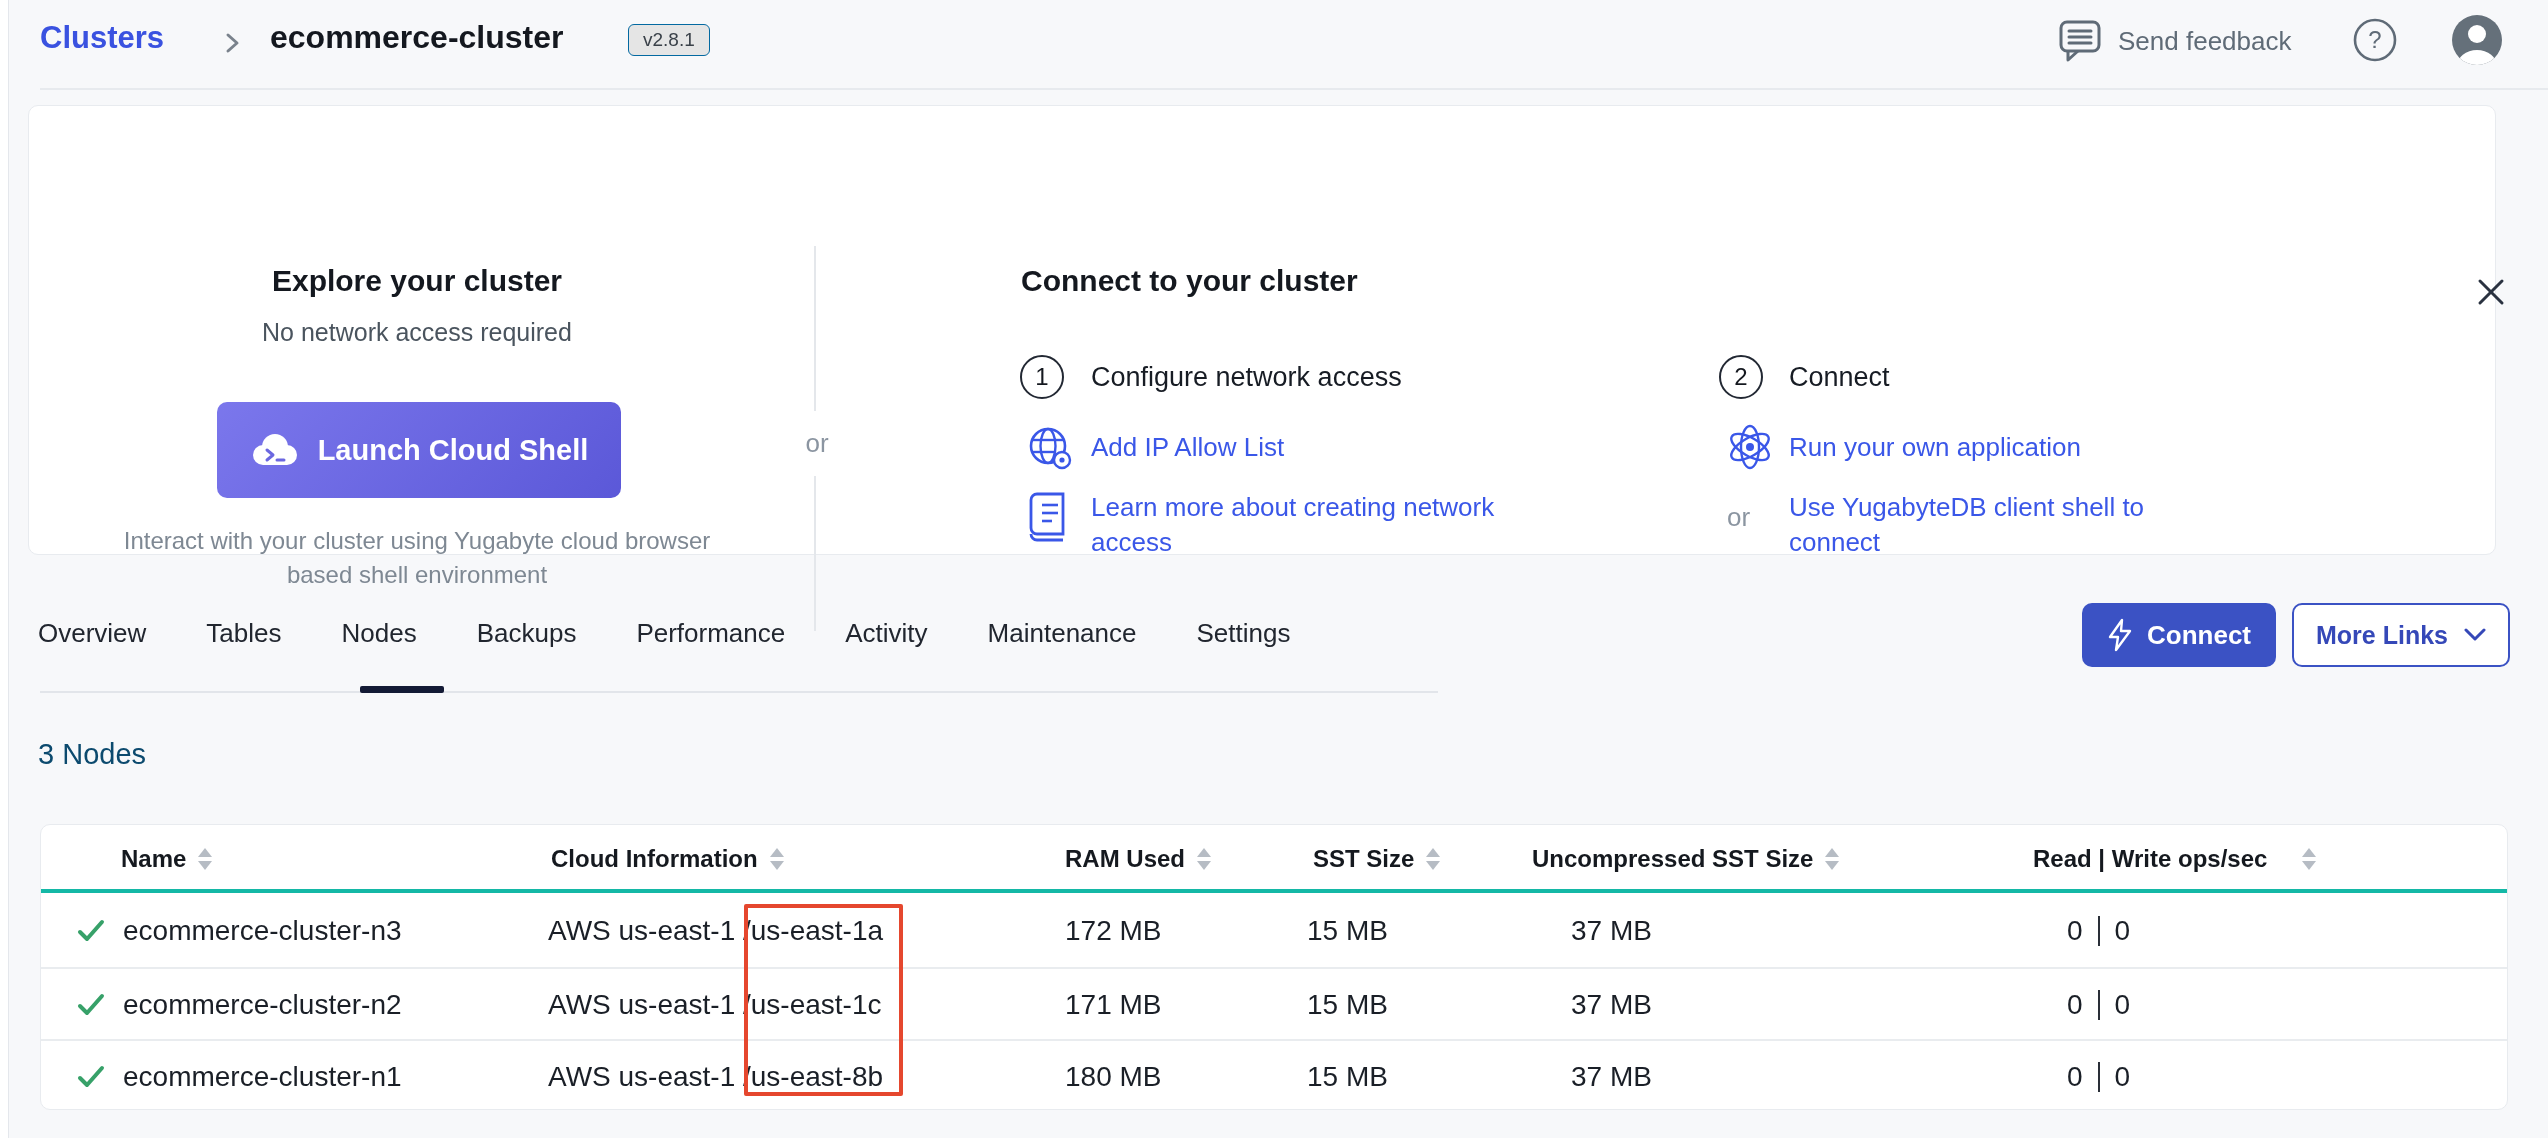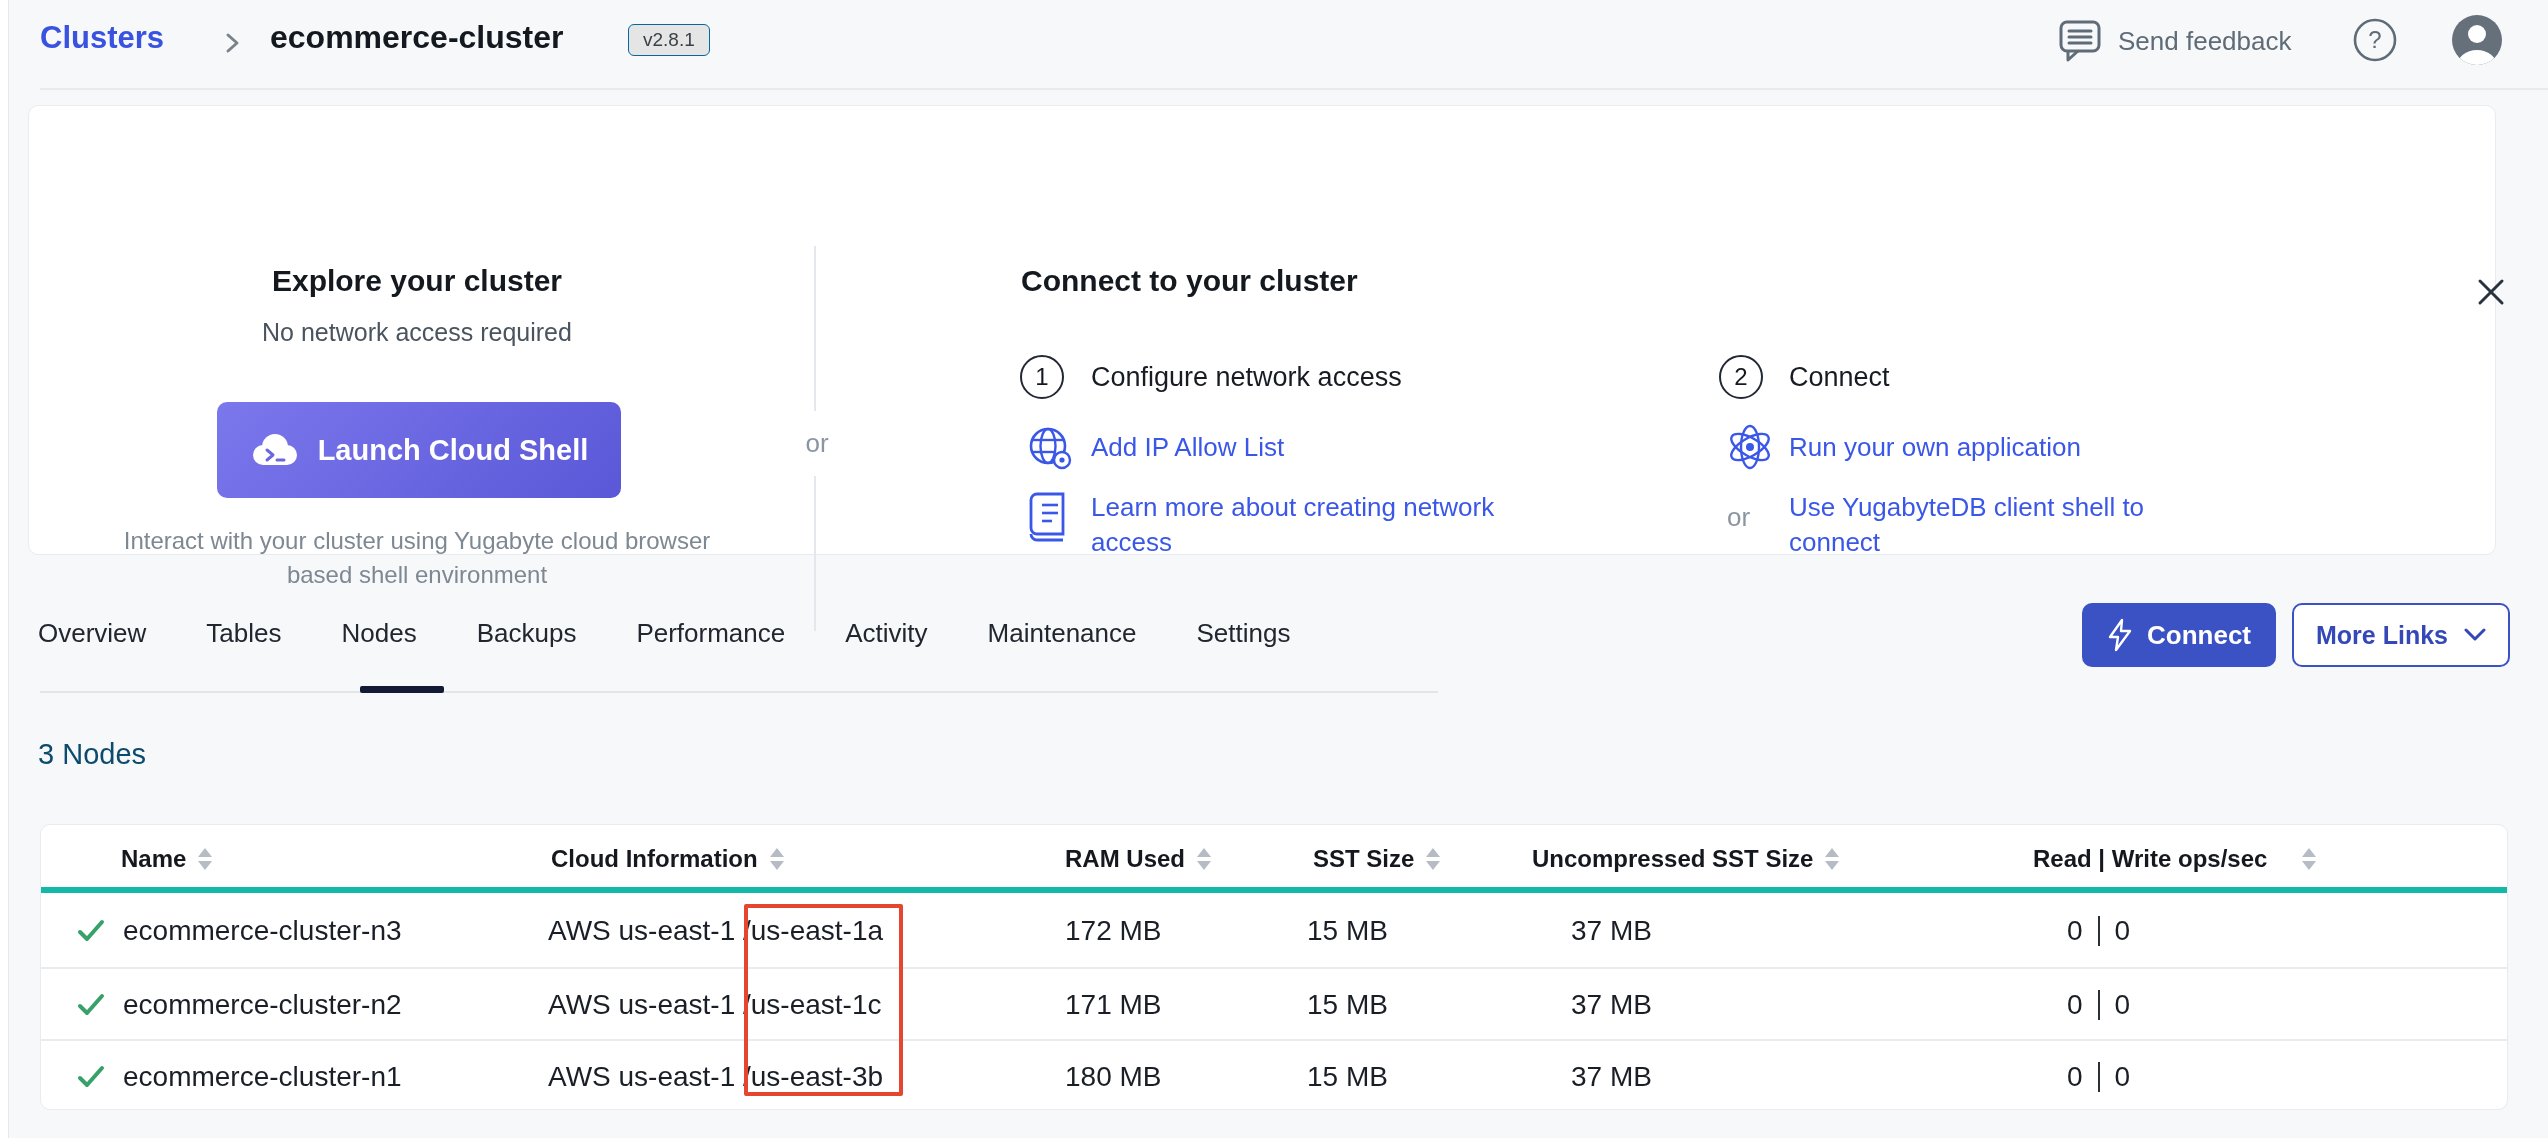--- a/index.html
+++ b/index.html
@@ -80,21 +80,21 @@
   .morelinks-btn {
     left:2292px; top:603px; width:218px; height:64px; border-radius:10px;
     background:#FFFFFF; border:2px solid #3B52C4; color:#3548B8; font-size:25px; font-weight:700;
     display:flex; align-items:center; justify-content:center; gap:16px; cursor:pointer;
   }
 
   .nodes-title { left:38px; top:738px; font-size:29px; font-weight:400; color:#0c4a6e;text-align:center; }
 
   
   .table-card { left:40px; top:824px; width:2468px; height:286px; }
-  .thead { position:absolute; left:0; top:0; width:100%; height:68px; border-bottom:6px solid #14b8a6; }
+  .thead { position:absolute; left:0; top:0; width:100%; height:68px; border-bottom:4px solid #14b8a6; }
   .th { position:absolute; top:0; height:68px; display:flex; align-items:center; gap:12px; font-size:24px; font-weight:700; color:#15191F; cursor:pointer; }
   .th-name { left:80px; } .th-cloud { left:510px; } .th-ram { left:1024px; }
   .th-sst { left:1272px; } .th-unc { left:1491px; } .th-rw { left:1992px;gap:35px; }
   .sort { display:inline-flex; flex-direction:column; gap:4px; }
   .sort .up { width:0; height:0; border-left:7px solid transparent; border-right:7px solid transparent; border-bottom:9px solid #B6BCC4; }
   .sort .dn { width:0; height:0; border-left:7px solid transparent; border-right:7px solid transparent; border-top:9px solid #B6BCC4; }
   .trow { position:absolute; left:0; width:100%; height:72px; }
   .trow.r1 { top:70px; } .trow.r2 { top:142px; border-top:2px solid #E9ECEF; } .trow.r3 { top:214px; border-top:2px solid #E9ECEF; }
   .td { position:absolute; top:0; height:72px; display:flex; align-items:center; font-size:28px; color:#1A1F27; }
   .td-check { left:36px; } .td-name { left:82px; } .td-cloud { left:507px; }
@@ -346,21 +346,21 @@
 
     <div class="trow r3">
       <span class="td td-check">
         <svg width="28" height="28" viewBox="0 0 28 28">
             <polyline points="3,15 10,22 25,5" fill="none" stroke="#37A169" stroke-width="4" stroke-linecap="round" stroke-linejoin="round"></polyline>
           </svg>
       </span>
       <span class="td td-name">ecommerce-cluster-n1</span>
       <span class="td td-cloud">
           <span>AWS us-east-1 / </span>
-          <span>us-east-3b</span>
+          <span>us-east-8b</span>
         </span>
       <span class="td td-ram">180 MB</span>
       <span class="td td-sst">15 MB</span>
       <span class="td td-unc">37 MB</span>
       <span class="td td-rw">
           <span>0</span>
           <span class="pipe"></span>
           <span>0</span>
         </span>
     </div>

